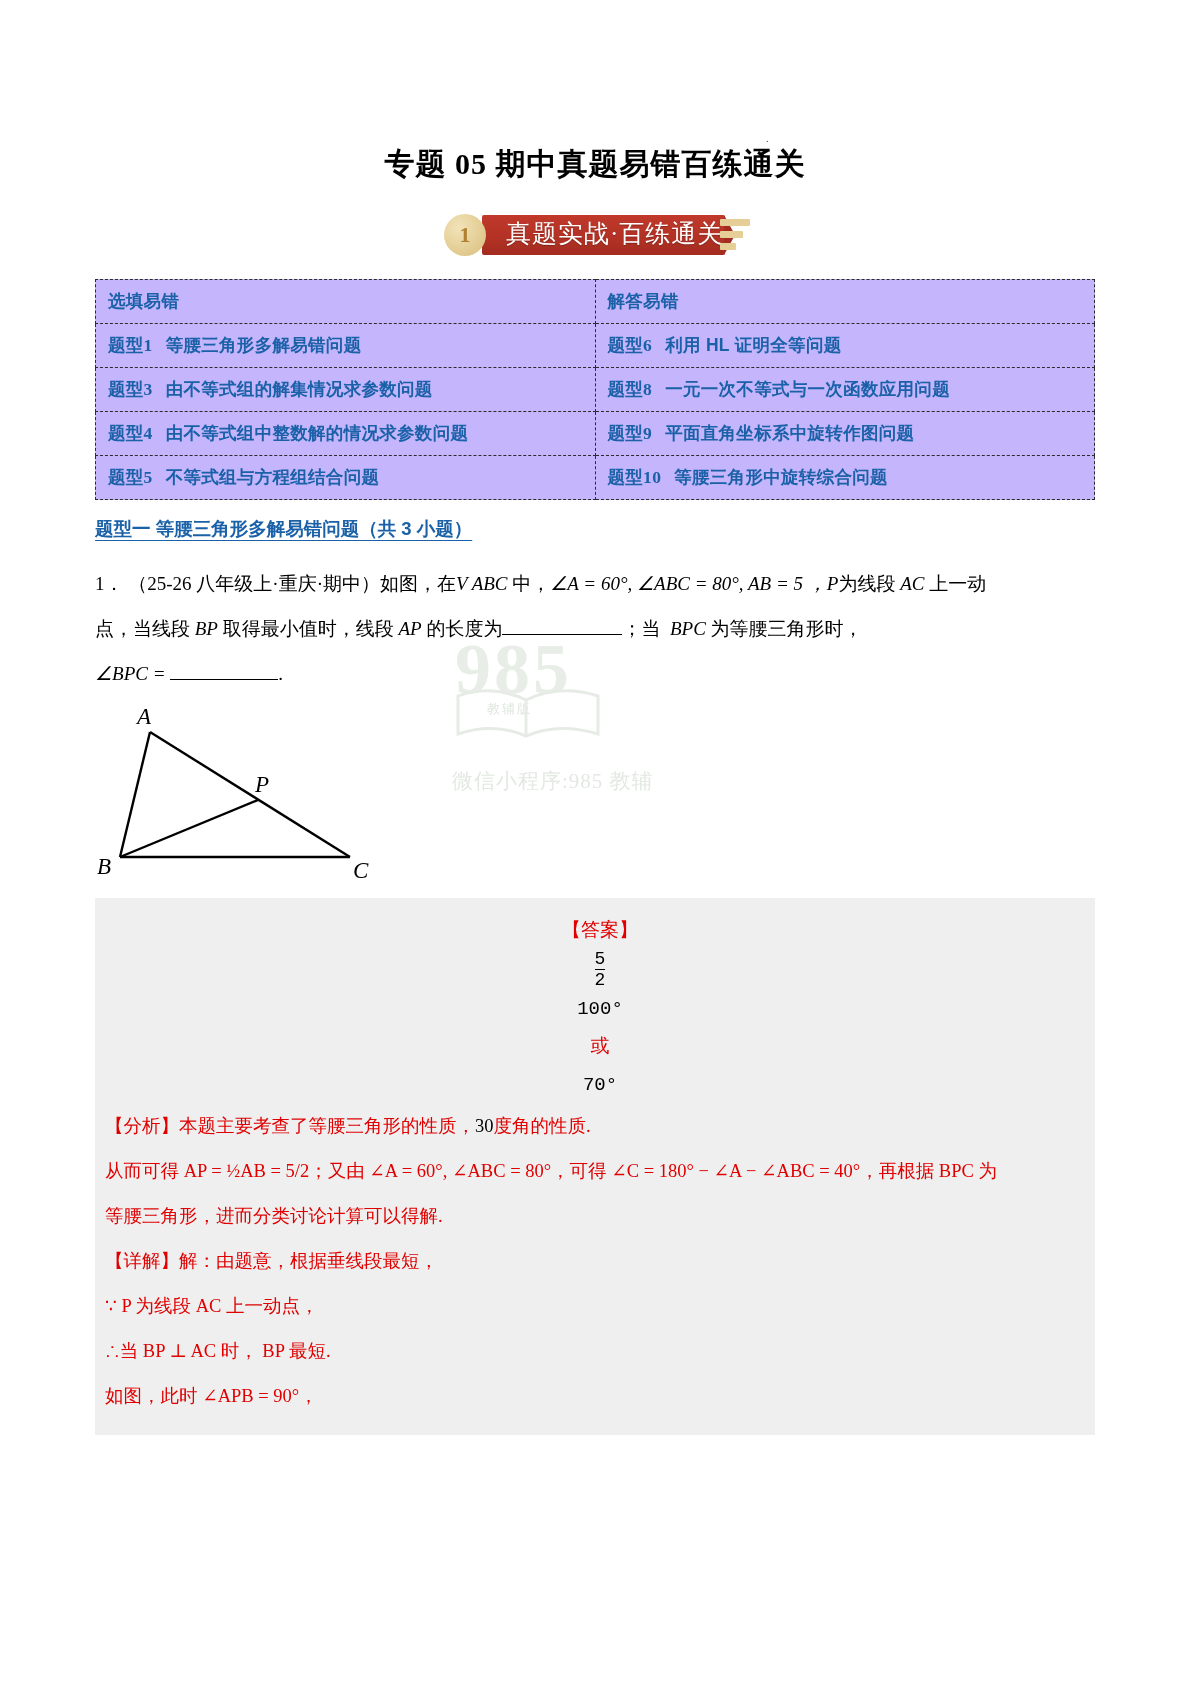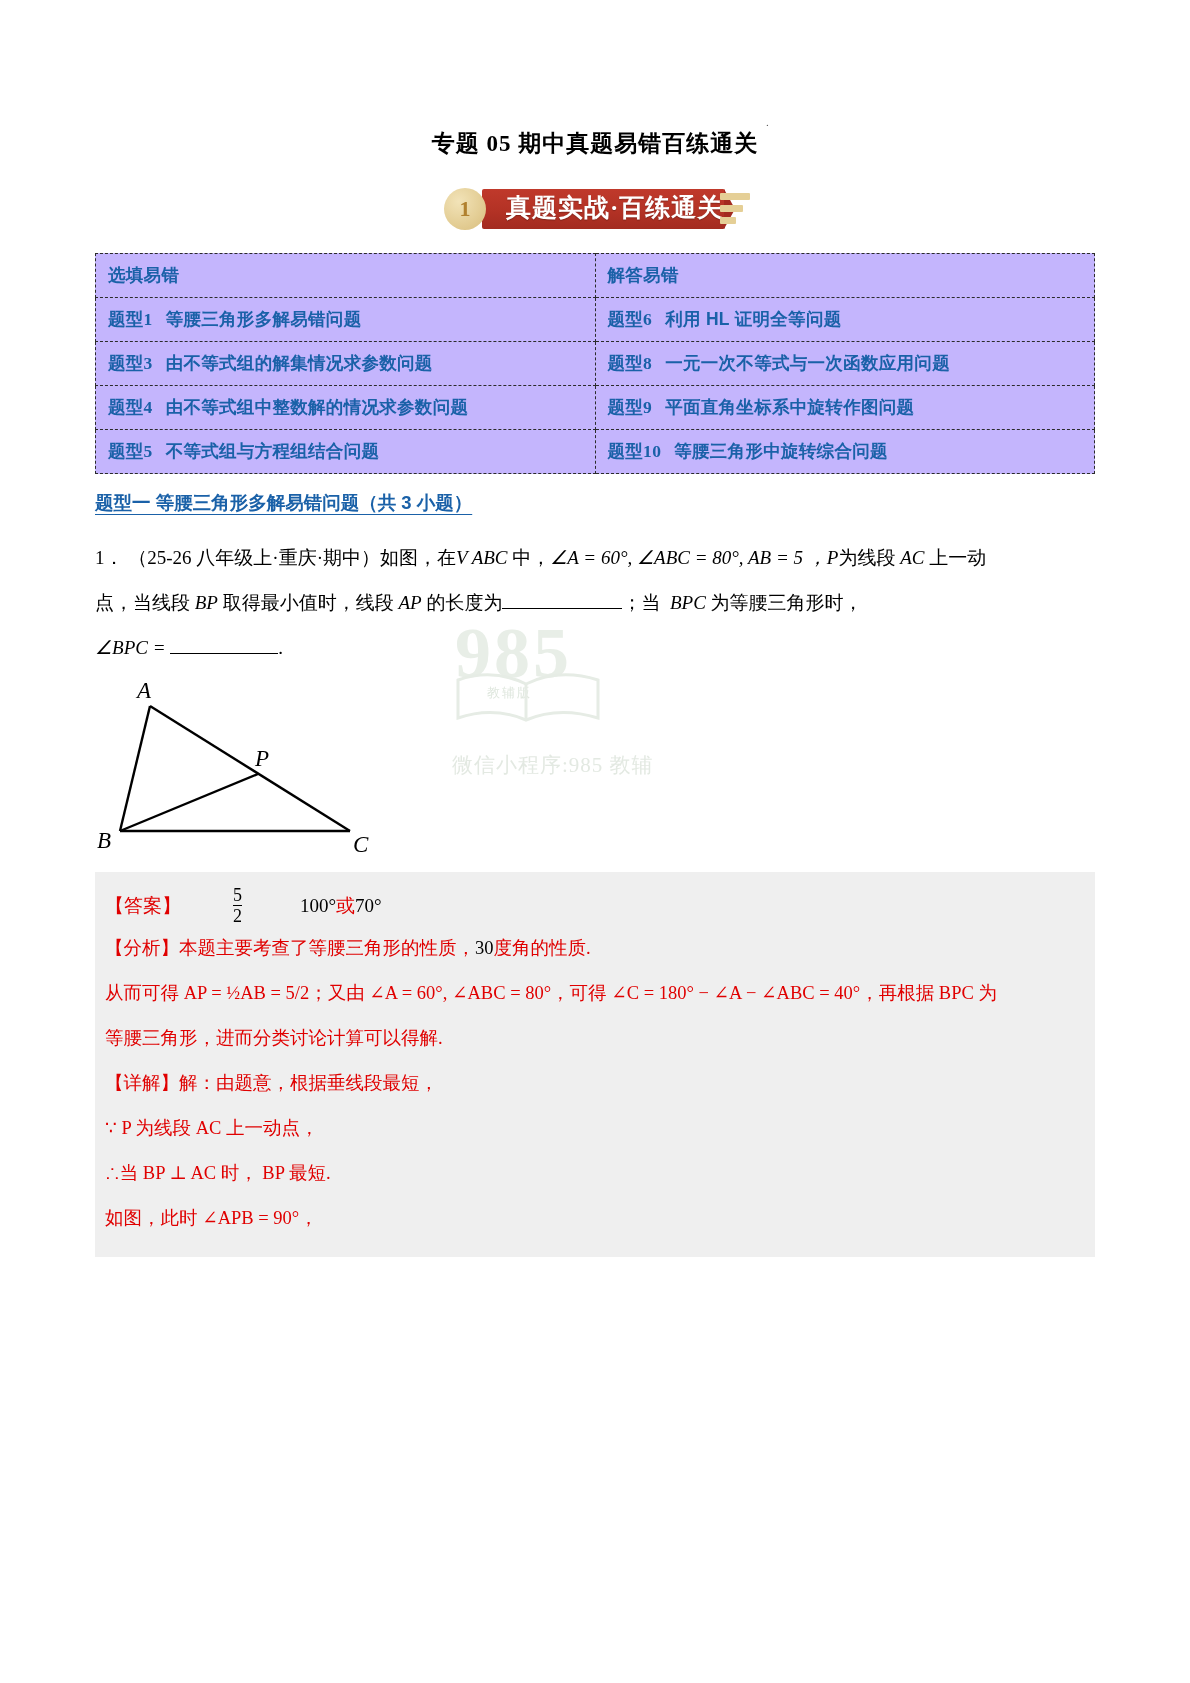--- a/index.html
+++ b/index.html
@@ -18,24 +18,24 @@
   .page {
     position: relative;
     width: 1190px;
     height: 1683px;
     box-sizing: border-box;
     padding: 0 95px;
   }
 
   
   .doc-title {
-    margin: 0;
+    margin: 16px;
     padding-top: 128px;
     text-align: center;
-    font-size: 23px;
+    font-size: 30px;
     font-weight: bold;
     letter-spacing: 1px;
     font-family: "Liberation Serif", "DejaVu Serif", serif;
   }
   .title-dot {
     position: absolute;
     left: 766px;
     top: 116px;
     font-size: 11px;
     color: #555;
@@ -90,21 +90,21 @@
     line-height: 42px;
     text-align: center;
     font-family: "Liberation Serif", serif;
   }
   .banner-text {
     position: absolute;
     left: 76px;
     top: 6px;
     color: #fff;
     font-size: 25px;
-    font-weight: bold;
+    font-weight: normal;
     letter-spacing: 1px;
     font-family: "Liberation Serif", "DejaVu Serif", serif;
     text-shadow: 0 1px 1px rgba(0,0,0,.25);
   }
   .banner-stripes {
     position: absolute;
     right: 10px;
     top: 8px;
     width: 30px;
     height: 32px;
@@ -231,21 +231,22 @@
     width: 1000px;
     background: #efefef;
     padding: 14px 0 16px 0;
   }
   .ans-row {
     display: flex;
     align-items: center;
     padding-left: 10px;
     font-size: 19px;
     line-height: 38px;
-    font-family: Liberation Serif, serif;
+    font-family: Liberation Mono, monospace;
+    flex-direction: column;
   }
   .red { color: #e00000; }
   .blk { color: #000; }
   .frac {
     display: inline-flex;
     flex-direction: column;
     align-items: center;
     vertical-align: middle;
     line-height: 1.05;
     font-size: 18px;

